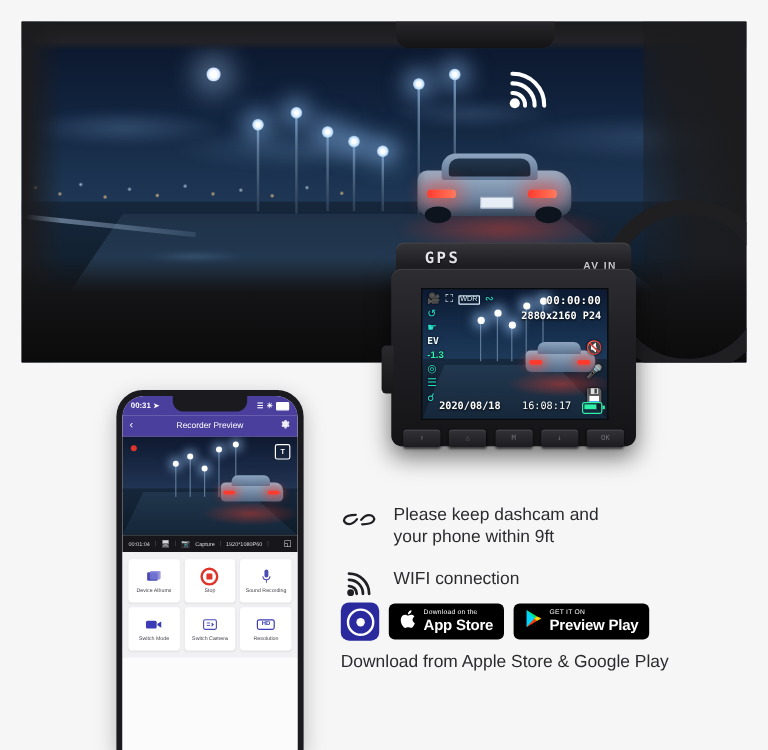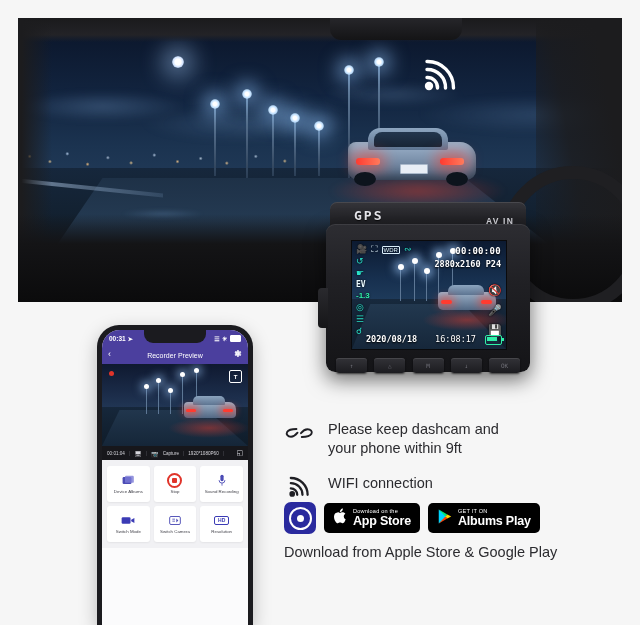--- a/index.html
+++ b/index.html
@@ -650,21 +650,21 @@
         <span>
           <svg width="16" height="17" viewBox="0 0 18 19">
             <path d="M2 1.5L11.5 9.5 2 17.5z" fill="#00d4ff"></path>
             <path d="M2 1.5l7.4 8 2.2-2.3z" fill="#00e676"></path>
             <path d="M2 17.5l7.4-8 2.2 2.3z" fill="#ff3d00"></path>
             <path d="M11.6 7.2L16 9.5l-4.4 2.3-2.2-2.3z" fill="#ffd600"></path>
           </svg>
         </span>
         <span class="s-txt">
           <span class="s-small">GET IT ON</span>
-          <span class="s-big">Albums Play</span>
+          <span class="s-big">Preview Play</span>
         </span>
       </div>
     </div>
 
     <div class="download-line">Download from Apple Store &amp; Google Play</div>
   </div>
 
 </div>
 
 </body></html>

